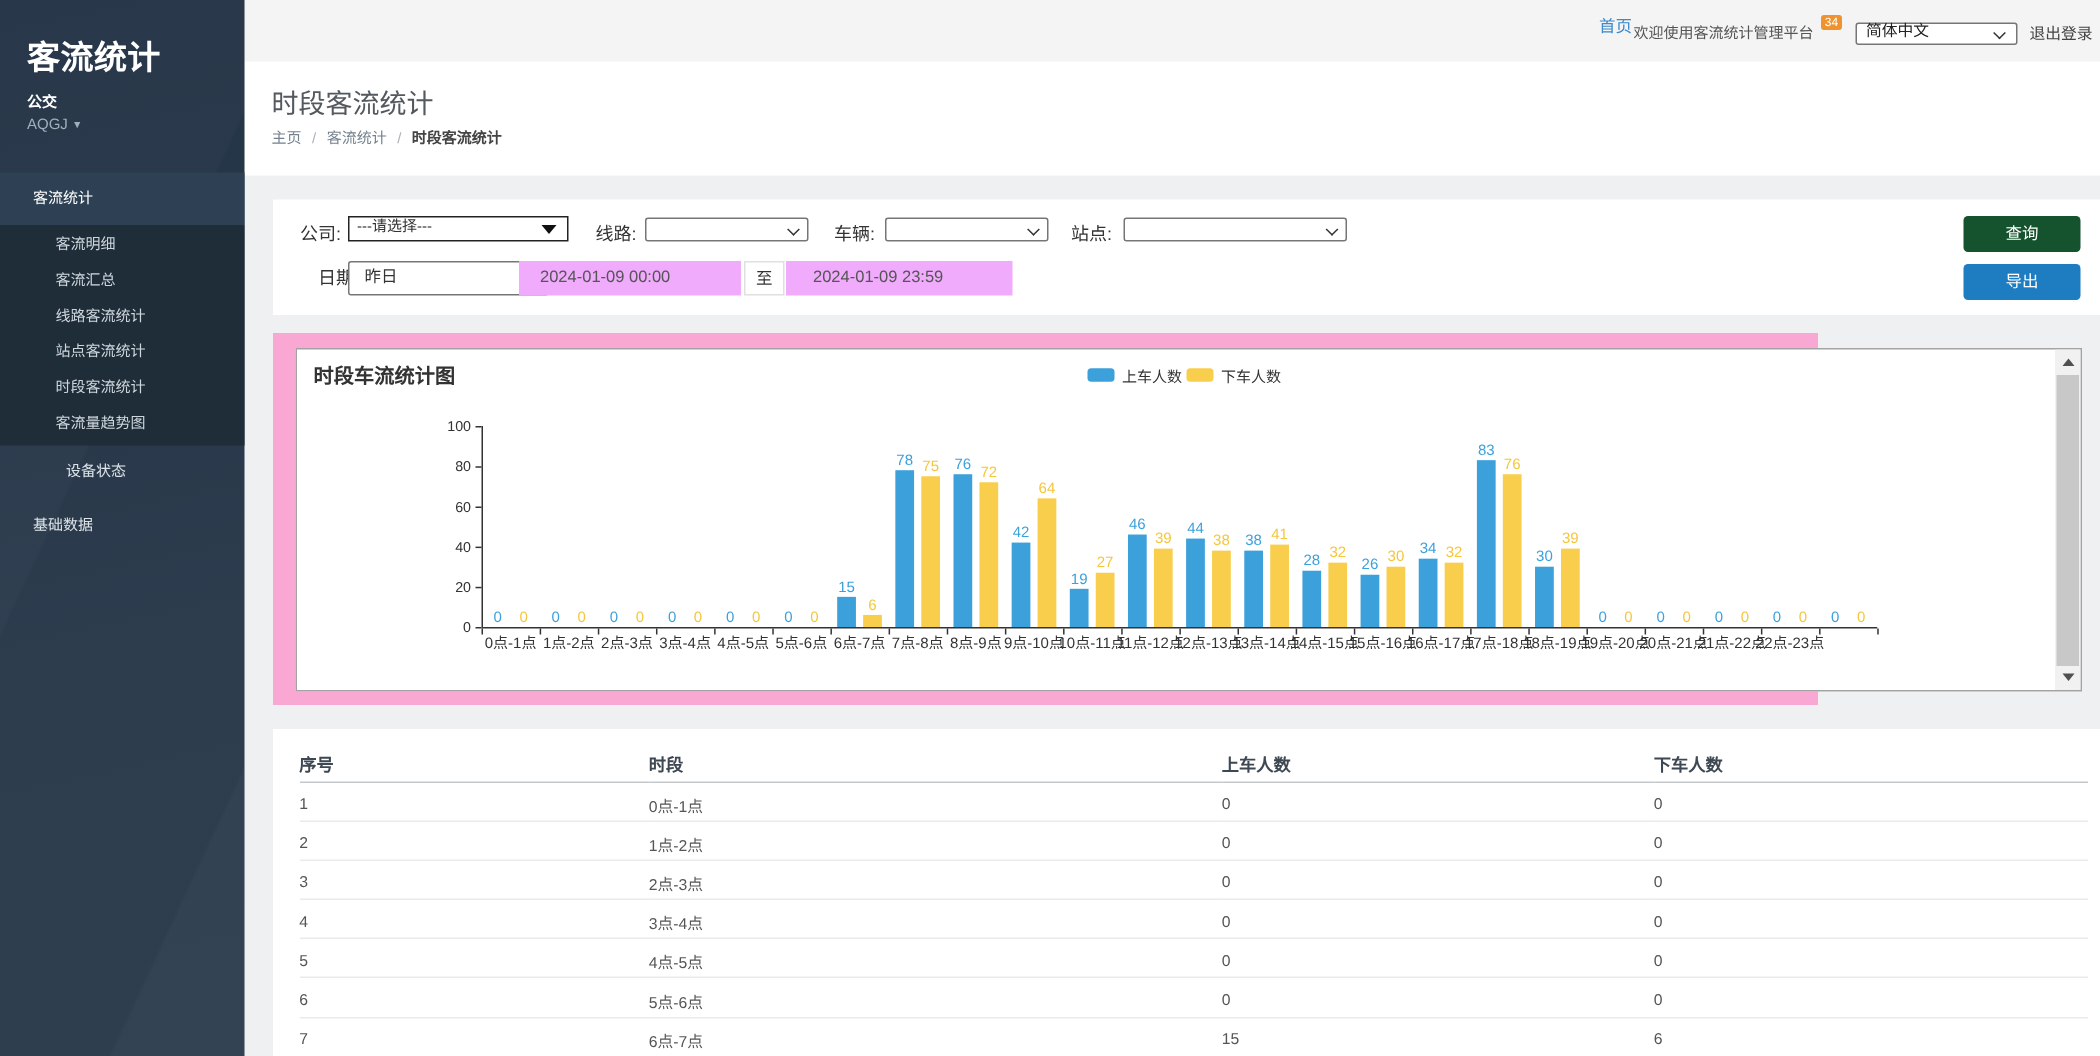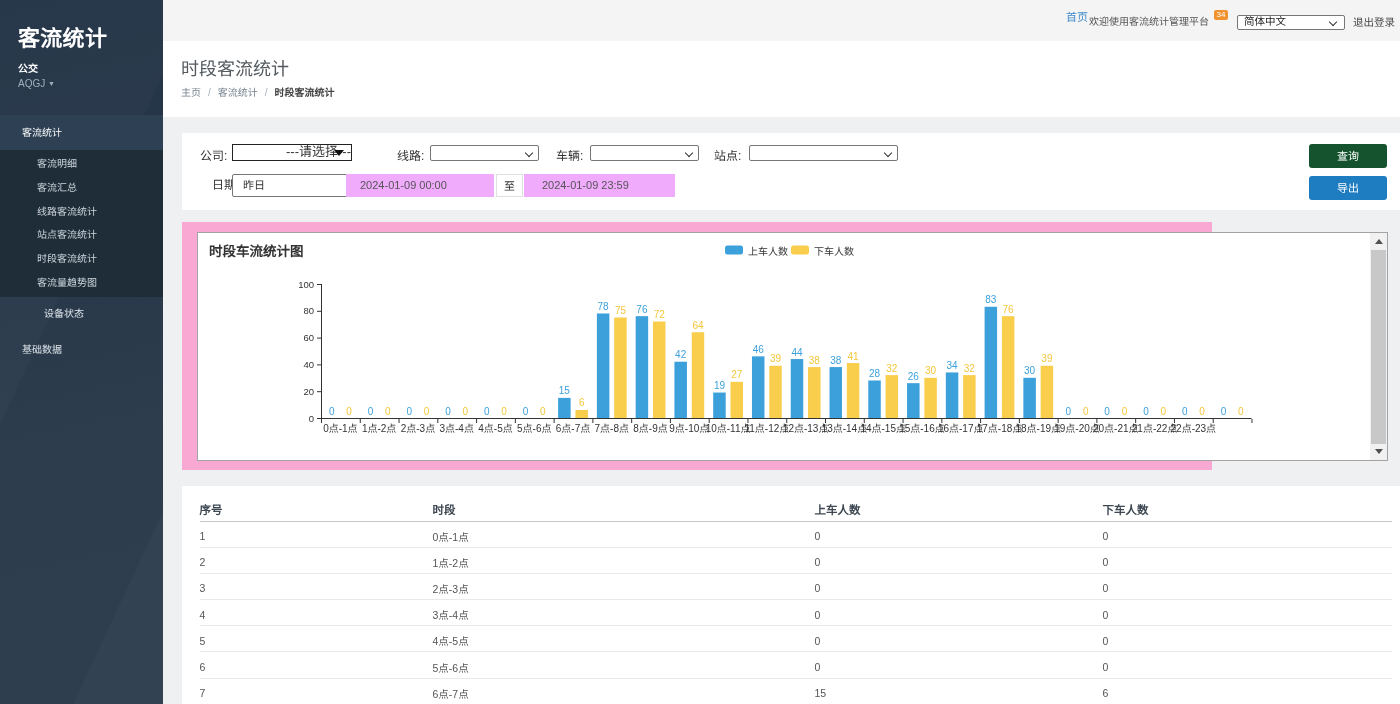--- a/index.html
+++ b/index.html
@@ -40,21 +40,21 @@
 .ph-title { position:absolute; left:18px; top:18px; font-size:18px; line-height:20px; color:#53595e; }
 .ph-crumb { position:absolute; left:18px; top:46px; font-size:10px; line-height:12px; color:#76838f; }
 .ph-crumb .sep { color:#aab2ba; margin:0 7px; }
 .ph-crumb b { color:#444; }
 
 
 .filters { position:absolute; left:182px; top:133px; width:1218px; height:77px; background:#fff; }
 .f-label { position:absolute; font-size:12px; color:#333; }
 .sel { position:absolute; background:#fff; border:1px solid #767676; border-radius:2px; font-size:11px; color:#333; }
 .sel .chev { right:6px; top:4px; }
-.sel1 { left:50px; top:11px; width:120px; height:17px; line-height:14.5px; padding-left:5px; font-size:13px; border:1.5px solid #222; border-radius:0;text-align:right; }
+.sel1 { left:50px; top:11px; width:147px; height:17px; line-height:14.5px; padding-left:5px; font-size:10px; border:1.5px solid #222; border-radius:0; }
 .sel1 .tri { position:absolute; right:7px; top:4.5px; width:0; height:0; border-left:5.5px solid transparent; border-right:5.5px solid transparent; border-top:6.5px solid #111; }
 .sel2 { left:248px; top:12px; width:109px; height:16px; }
 .sel3 { left:408px; top:12px; width:109px; height:16px; }
 .sel4 { left:567px; top:12px; width:149px; height:16px; }
 .sel2 .chev, .sel3 .chev, .sel4 .chev { top:3.5px; }
 .seld { left:50px; top:41px; width:134px; height:23px; line-height:21px; padding-left:10px; font-size:11px; }
 .seld .chev { top:7px; }
 .dinp { position:absolute; top:41px; height:23px; background:#f0abfc; font-size:11px; color:#555; line-height:23px; }
 .d1 { left:164px; width:148px; padding-left:14px; }
 .dzhi { left:314px; width:27px; background:#fff; border:1px solid #e0e0e0; color:#333; text-align:center; padding-left:0; font-size:11px; }

